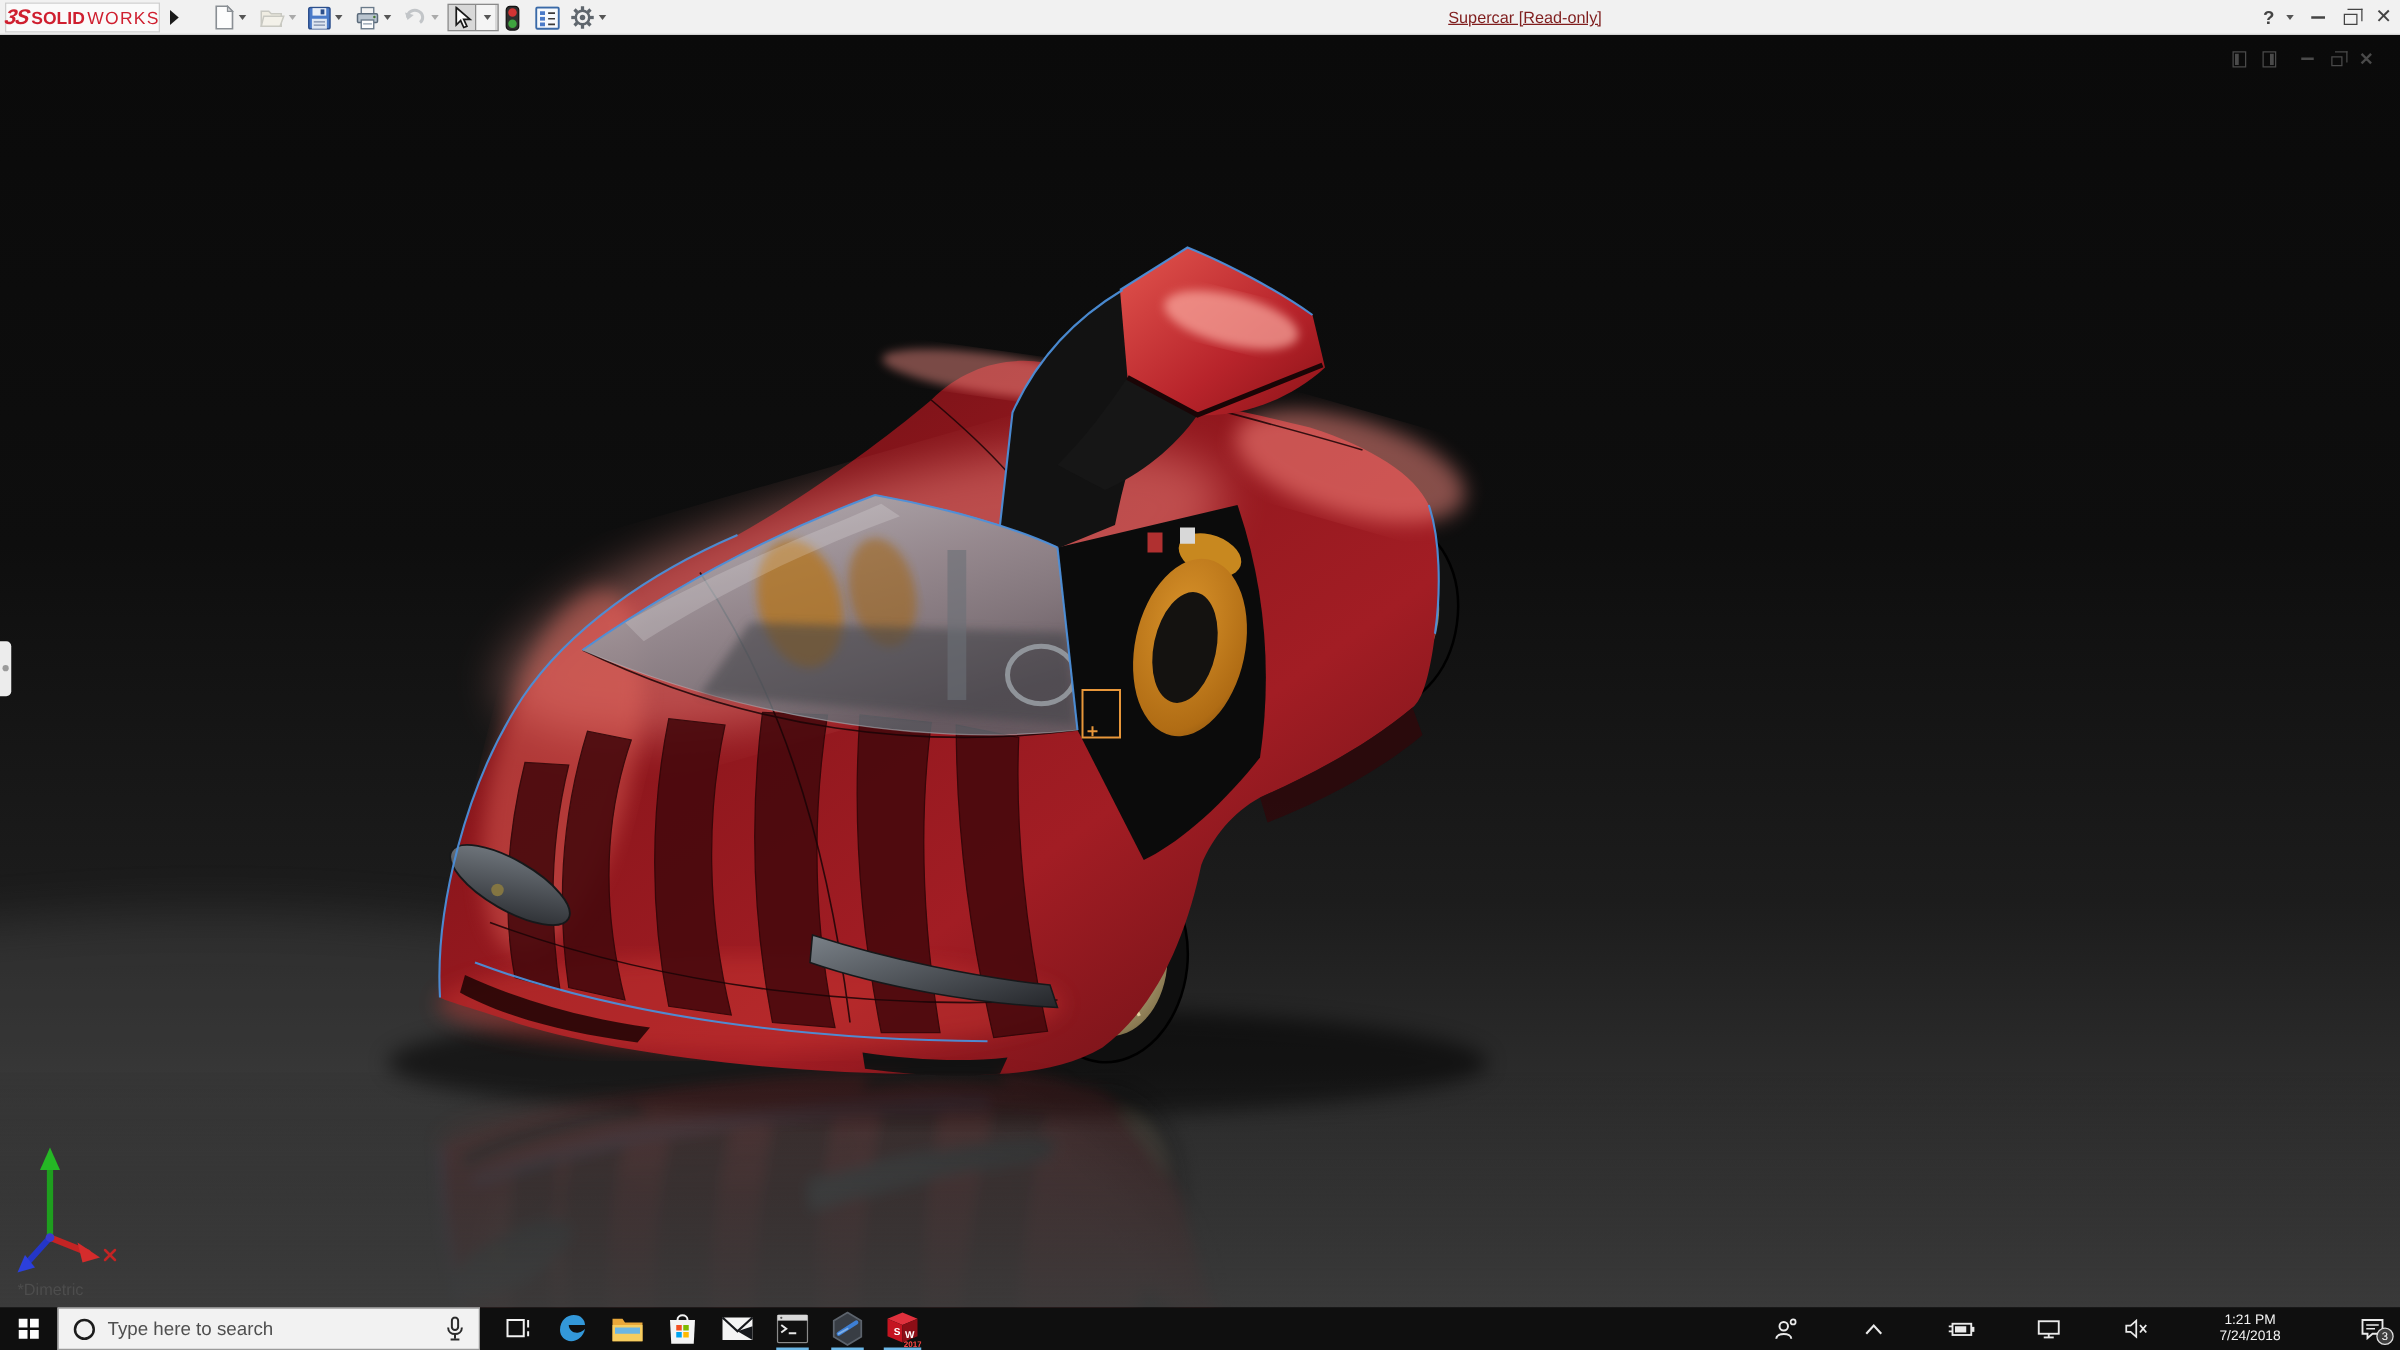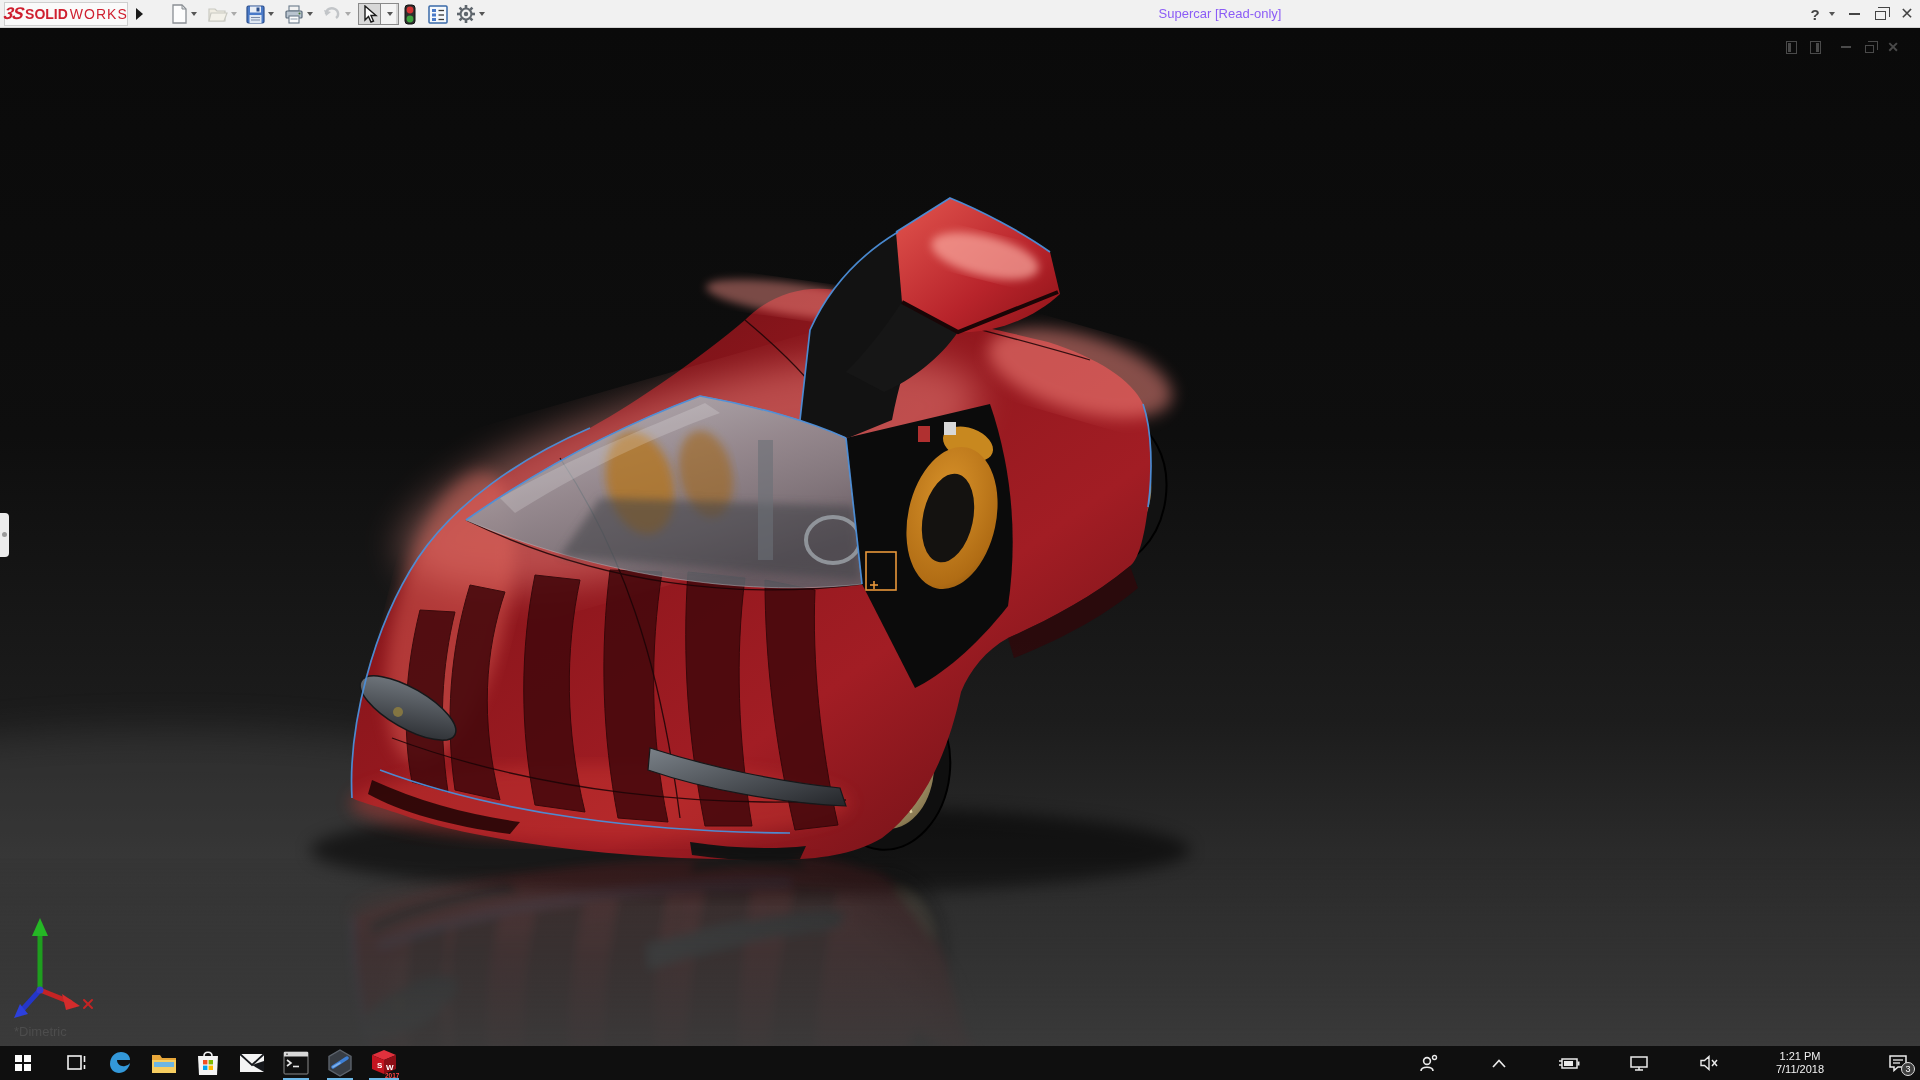--- a/index.html
+++ b/index.html
@@ -22,21 +22,21 @@
     border-top:6px solid transparent; border-bottom:6px solid transparent; }
   .tb-item { position:absolute; top:2px; height:24px; display:flex; align-items:center; }
   .caret { width:0; height:0; border-top:4px solid #555;
     border-left:3.5px solid transparent; border-right:3.5px solid transparent; margin-left:3px; }
   .tb-disabled { opacity:.45; }
   #select-btn { border:1px solid #8a8a8a; background:#d8d8d8; height:22px; top:3px;
     padding:0 2px; }
   #select-caret-zone { background:#f4f4f4; border-left:1px solid #8a8a8a; height:20px;
     display:flex; align-items:center; padding:0 3px; margin-left:2px; }
   #win-title { position:absolute; top:6px; left:1090px; width:260px; text-align:center;
-    font-size:13px; color:#8b5cf6; }
+    font-size:13px; color:#7f1d1d;text-decoration:underline; }
   .winctl { position:absolute; top:0; height:28px; display:flex; align-items:center;
     justify-content:center; color:#444; }
   .minus-glyph { width:11px; height:2px; background:#444; }
   .restore-glyph { position:relative; width:11px; height:9px; border:1.5px solid #444; margin-top:3px;}
   .restore-glyph:before { content:""; position:absolute; left:2px; top:-5px; width:11px;
     height:9px; border:1.5px solid #444; border-bottom:none; border-left:none; }
   .x-glyph { font-size:16px; color:#444; line-height:16px; }
 
   
   #viewport { position:absolute; top:28px; left:0; width:1920px; height:1018px;
@@ -425,20 +425,30 @@
 <div id="taskbar">
   <div id="start-btn">
     <span class="win-logo">
         <div></div>
         <div></div>
         <div></div>
         <div></div>
       </span>
   </div>
 
+  <div id="search-box">
+    <span id="cortana-ring"></span>
+    <input id="search-input" placeholder="Type here to search" style="">
+    <svg id="mic-icon" width="14" height="20" viewBox="0 0 14 20">
+      <rect x="4.5" y="1" width="5" height="10" rx="2.5" fill="none" stroke="#2a2a2a" stroke-width="1.6"></rect>
+      <path d="M1.5 9 C1.5 16 12.5 16 12.5 9" fill="none" stroke="#2a2a2a" stroke-width="1.6"></path>
+      <line x1="7" y1="14.5" x2="7" y2="18" stroke="#2a2a2a" stroke-width="1.6"></line>
+      <line x1="3.5" y1="18.5" x2="10.5" y2="18.5" stroke="#2a2a2a" stroke-width="1.6"></line>
+    </svg>
+  </div>
 
   <div class="task-ico" style="margin-left:8px">
     <svg width="22" height="20" viewBox="0 0 22 20">
       <rect x="3" y="3" width="13" height="13" fill="none" stroke="#f2f2f2" stroke-width="1.6"></rect>
       <line x1="19.5" y1="3" x2="19.5" y2="9" stroke="#f2f2f2" stroke-width="1.6"></line>
       <line x1="19.5" y1="12" x2="19.5" y2="16" stroke="#f2f2f2" stroke-width="1.6"></line>
     </svg>
   </div>
 
   <div class="task-ico">
@@ -535,21 +545,21 @@
       </svg>
     </div>
     <div class="tray-ico">
       <svg width="20" height="16" viewBox="0 0 20 16">
         <polygon points="2,5.5 5.5,5.5 10,1.5 10,14.5 5.5,10.5 2,10.5" fill="none" stroke="#eaeaea" stroke-width="1.4"></polygon>
         <path d="M13 5 L18 11 M18 5 L13 11" stroke="#eaeaea" stroke-width="1.5"></path>
       </svg>
     </div>
     <div id="clock">
       <div>1:21 PM</div>
-      <div>7/11/2018</div>
+      <div>7/24/2018</div>
     </div>
     <div class="tray-ico" id="action-center">
       <svg width="20" height="18" viewBox="0 0 20 18">
         <path d="M2 2 L18 2 L18 13 L10 13 L6 16.5 L6 13 L2 13 Z" fill="none" stroke="#eaeaea" stroke-width="1.5"></path>
         <line x1="5" y1="6" x2="15" y2="6" stroke="#eaeaea" stroke-width="1.3"></line>
         <line x1="5" y1="9" x2="12" y2="9" stroke="#eaeaea" stroke-width="1.3"></line>
       </svg>
       <span id="ac-badge">3</span>
     </div>
   </div>

